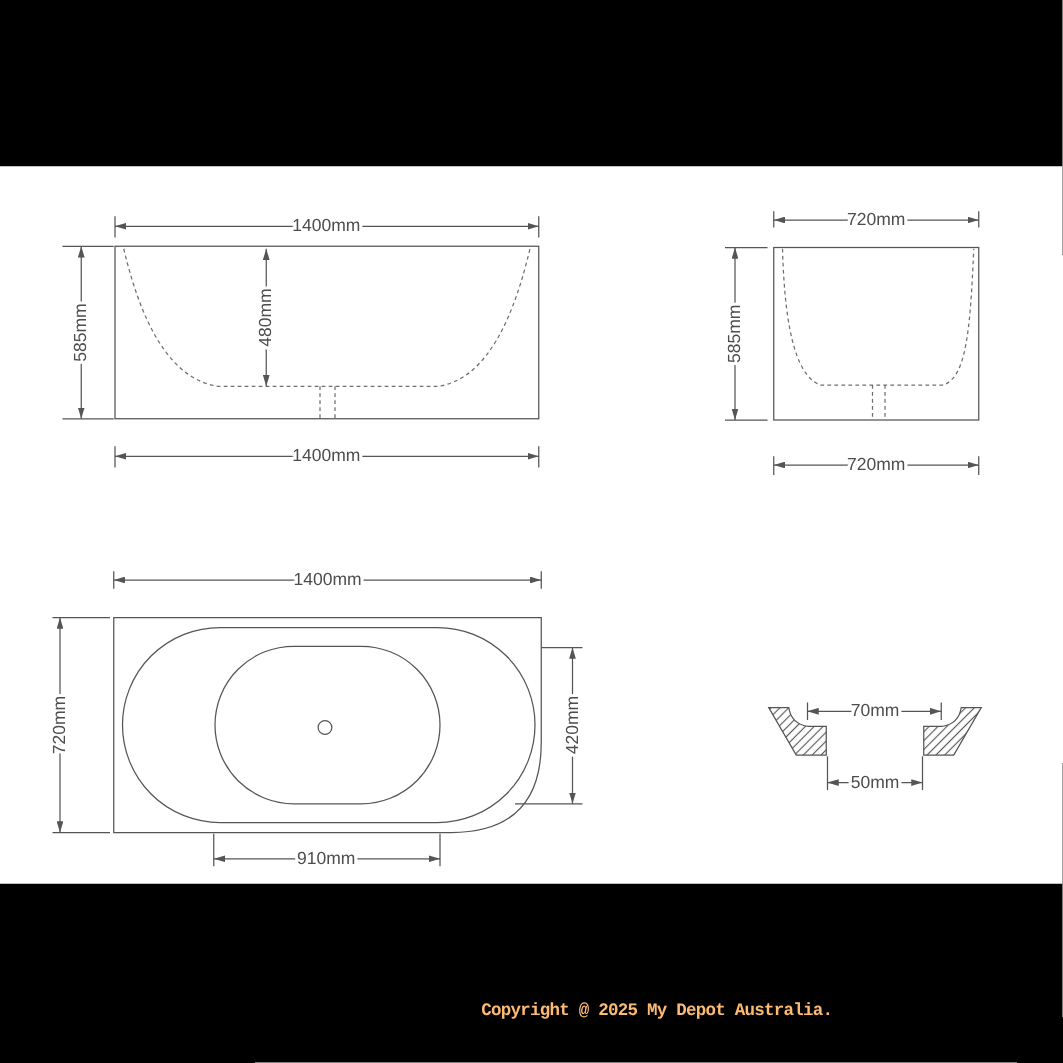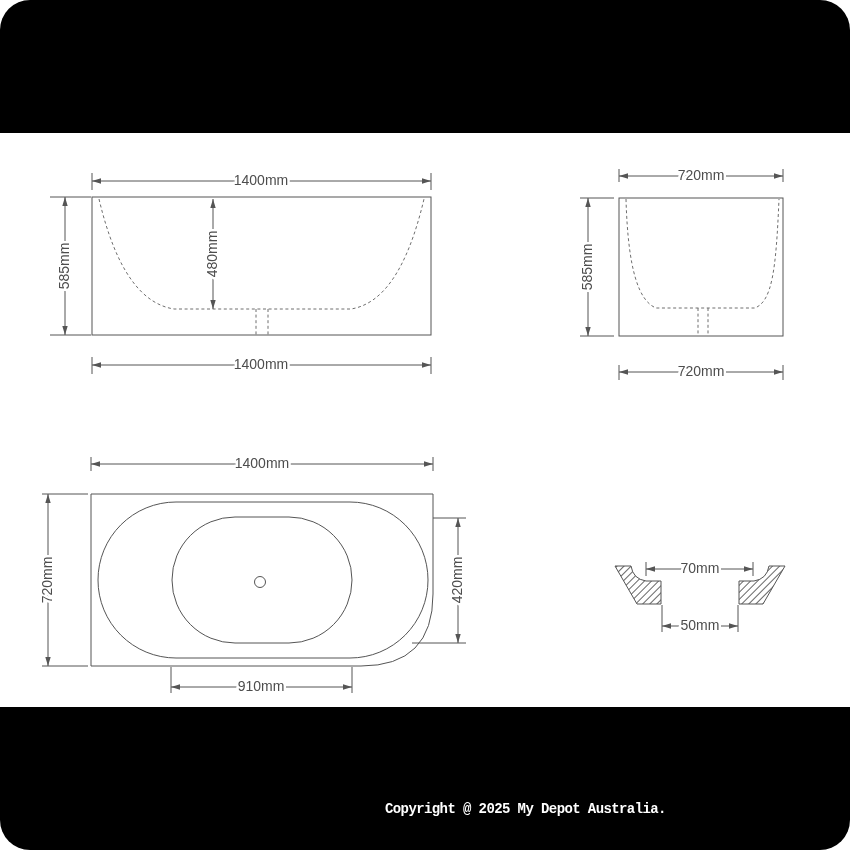--- a/index.html
+++ b/index.html
@@ -2,21 +2,20 @@
 <html><head>
 <meta charset="utf-8">
 <style>
   html,body{margin:0;padding:0;}
   .page{
     position:relative;
     width:850px;height:850px;
     background:#000;
     overflow:hidden;
     font-family:"Liberation Sans", sans-serif;
-    border-radius:30px;
   }
   .sheet{
     position:absolute;
     left:0;top:133px;
     width:850px;height:574px;
     background:#fff;
   }
   svg{display:block;}
   .outline{fill:none;stroke:#555;stroke-width:1;}
   .dashed{fill:none;stroke:#6e6e6e;stroke-width:1;stroke-dasharray:3 2.6;}
@@ -29,21 +28,21 @@
     text-anchor:middle;
     paint-order:stroke;
     stroke:#ffffff;
     stroke-width:5px;
     stroke-linejoin:round;
   }
   .hatched{fill:url(#hatch);stroke:#555;stroke-width:1;}
   .copyright{
     position:absolute;
     left:385px;top:795px;
-    color:#ffffff;
+    color:#fdba74;
     font-family:"Liberation Mono","DejaVu Sans Mono",monospace;
     font-weight:bold;
     font-size:14px;
     letter-spacing:-0.6px;
     line-height:28px;
     white-space:nowrap;
   }
 </style>
 </head>
 <body>

